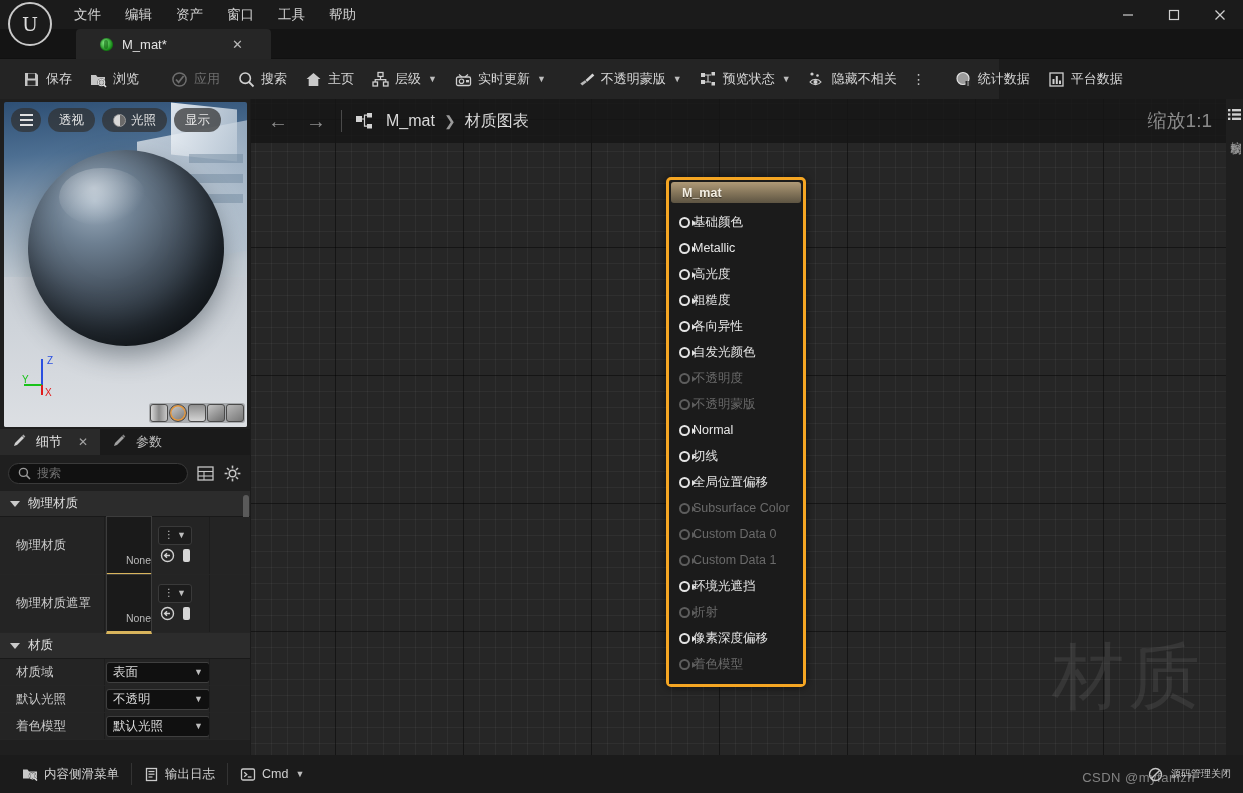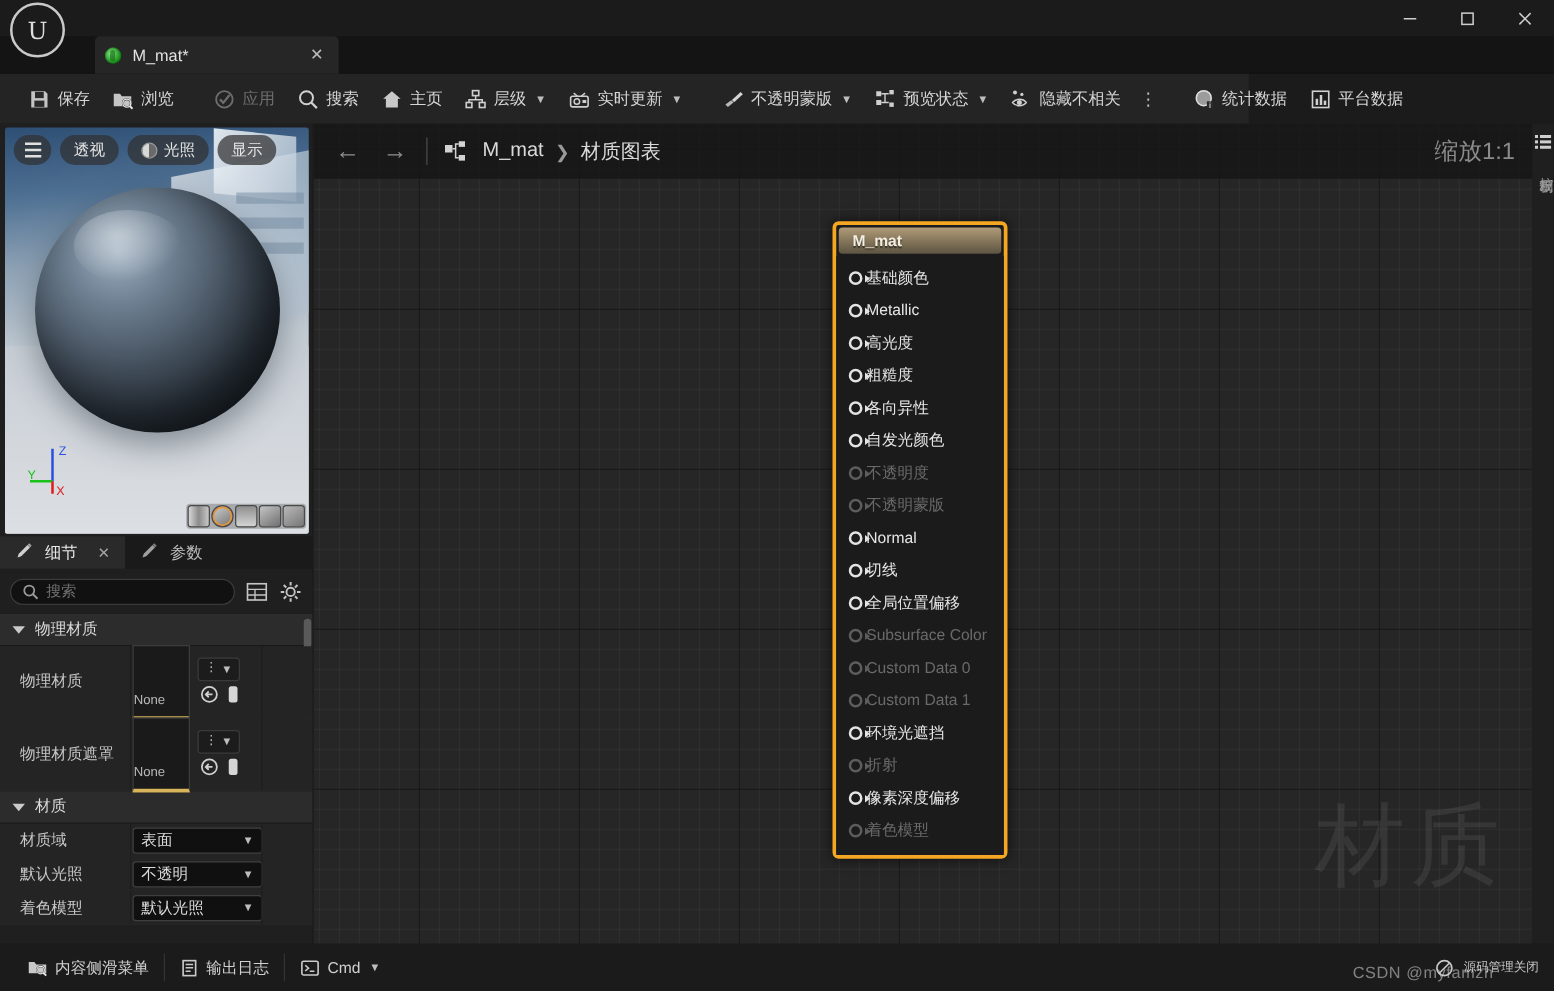--- a/index.html
+++ b/index.html
@@ -37,21 +37,21 @@
   }
 
   
   .tabstrip {
     position: absolute; top: 29px; left: 0; width: 1243px; height: 30px;
     background: #141414; border-bottom: 1px solid #101010;
   }
   .doc-tab {
     position: absolute; left: 76px; top: 0; height: 30px; width: 195px;
     background: #262626; border-top-left-radius: 4px; border-top-right-radius: 4px;
-    display: flex; align-items: center; padding: 0 8px;
+    display: flex; align-items: center; padding: 0 24px;
   }
   .tab-icon {
     width: 13px; height: 13px; border-radius: 50%;
     background: radial-gradient(circle at 35% 35%, #7ee57e, #189018 70%);
     box-shadow: inset 0 0 2px #0c4c0c; margin-right: 9px; flex: none;
     position: relative;
   }
   .tab-icon::after {
     content:""; position:absolute; left:4px; top:2px; width:4px; height:9px;
     background:#0f5d0f; border-radius:2px; opacity:.55;
@@ -161,21 +161,21 @@
   .tri { width: 0; height: 0; border-left: 5px solid transparent; border-right: 5px solid transparent; border-top: 6px solid #c9c9c9; }
   .prop-row {
     display: flex; align-items: center; min-height: 27px; border-bottom: 1px solid #252525;
     background: #242424; font-size: 12.5px;
   }
   .prop-row.tall { height: 58px; }
   .prop-label { width: 104px; padding-left: 16px; color: #c8c8c8; flex: none; }
   .prop-val { flex: 1; display: flex; align-items: center; gap: 6px; padding-left: 2px; }
   .asset-thumb {
     width: 46px; height: 60px; background: #1a1a1a; border: 1px solid #3c3c3c;
-    border-bottom: 3px solid #d8b45c; display: flex; align-items: flex-end; justify-content: flex-start;
+    border-bottom: 3px solid #d8b45c; display: flex; align-items: flex-end; justify-content: flex-end;
     padding-bottom: 7px; font-size: 10.5px; color: #b9b9b9;
   }
   .mini-btns { display: flex; flex-direction: column; gap: 3px; }
   .mini-top { display: flex; align-items: center; gap: 2px; height: 19px; background: #1c1c1c; border: 1px solid #3a3a3a; border-radius: 3px; padding: 0 5px; }
   .mini-dots { color: #c0c0c0; font-size: 10px; line-height: 8px; }
   .mini-row2 { display: flex; gap: 7px; align-items: center; padding-left: 2px; }
   .combo {
     height: 21px; width: 104px; background: #101010; border: 1px solid #3f3f3f; border-radius: 3px;
     display: flex; align-items: center; justify-content: space-between; padding: 0 6px;
     font-size: 12.5px; color: #dadada;
@@ -264,20 +264,28 @@
 </head>
 <body>
 
 <div class="app">
 
   <div class="titlebar">
     <div class="ue-logo">
       <svg width="30" height="30" viewBox="0 0 30 30">
           <text x="15" y="22" text-anchor="middle" font-family="DejaVu Serif, serif" font-size="19" fill="#dcdcdc">U</text>
         </svg>
+    </div>
+    <div class="menubar">
+      <div class="menu-item">文件</div>
+      <div class="menu-item">编辑</div>
+      <div class="menu-item">资产</div>
+      <div class="menu-item">窗口</div>
+      <div class="menu-item">工具</div>
+      <div class="menu-item">帮助</div>
     </div>
     <div class="win-controls">
       <div class="win-btn">
         <svg width="12" height="12" viewBox="0 0 12 12">
             <line x1="1" y1="6" x2="11" y2="6" stroke="#cfcfcf" stroke-width="1.2"></line>
           </svg>
       </div>
       <div class="win-btn">
         <svg width="12" height="12" viewBox="0 0 12 12">
             <rect x="1.5" y="1.5" width="9" height="9" fill="none" stroke="#cfcfcf" stroke-width="1.2"></rect>

